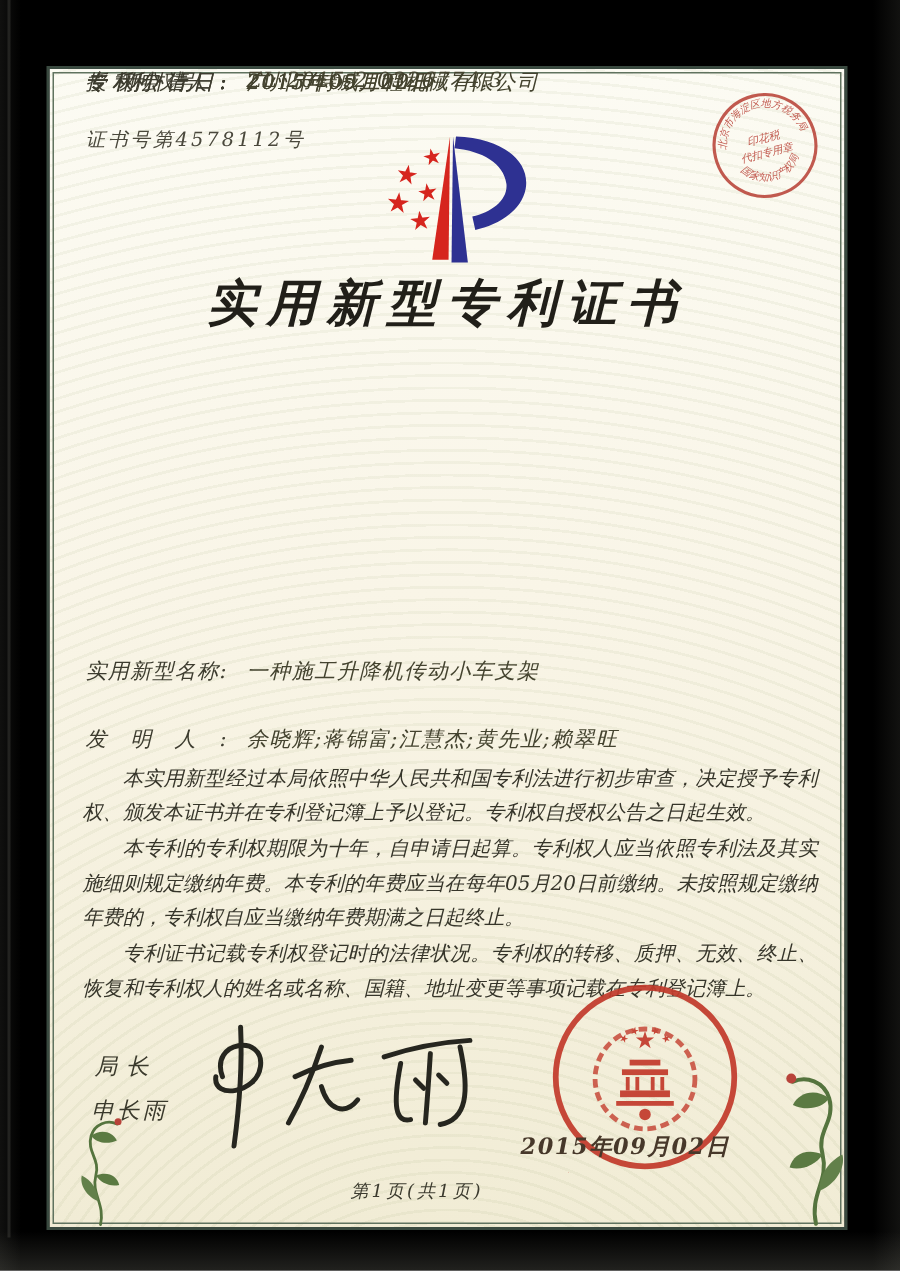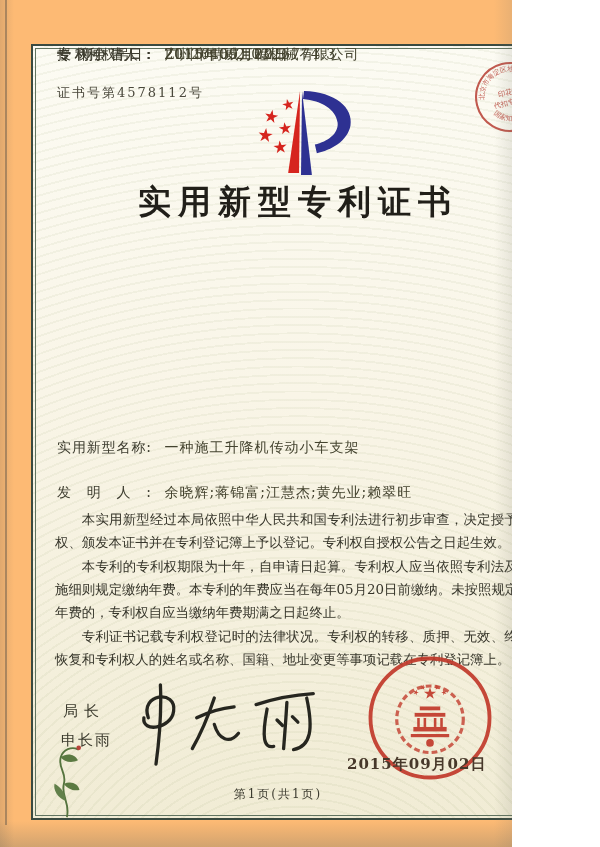--- a/index.html
+++ b/index.html
@@ -1,17 +1,17 @@
 <!DOCTYPE html>
 <html><head>
 <meta charset="utf-8">
 <style>
   html,body{margin:0;padding:0;}
   body{width:600px;height:847px;background:#fff;font-family:"DejaVu Serif","Liberation Serif",serif;}
-  .photo{position:relative;width:512px;height:847px;background:#fdba74;overflow:hidden;}
+  .photo{position:relative;width:600px;height:847px;background:#000000;overflow:hidden;font-style:italic;}
   .photo::before{content:"";position:absolute;left:5px;top:0;bottom:22px;width:2px;background:rgba(70,70,64,.4);}
   .photo::after{content:"";position:absolute;inset:0;pointer-events:none;
     background:linear-gradient(90deg,rgba(90,90,84,.18),rgba(255,255,255,0) 14px),
                linear-gradient(0deg,rgba(110,110,100,.30),rgba(255,255,255,0) 26px),
                linear-gradient(270deg,rgba(120,120,110,.15),rgba(255,255,255,0) 18px);}
   .cert{position:absolute;left:31px;top:44px;width:530px;height:772px;border:2px solid #3a4a40;
     background-image:
       repeating-radial-gradient(ellipse 150% 95% at 50% 118%, rgba(136,152,96,.08) 0 2px, rgba(0,0,0,0) 2px 9px),
       linear-gradient(180deg,#fcfbf3 0%,#f9f5e7 45%,#f1ecd5 100%);}
   .cert::before{content:"";position:absolute;inset:2px;border:1px solid #60735f;pointer-events:none;}

